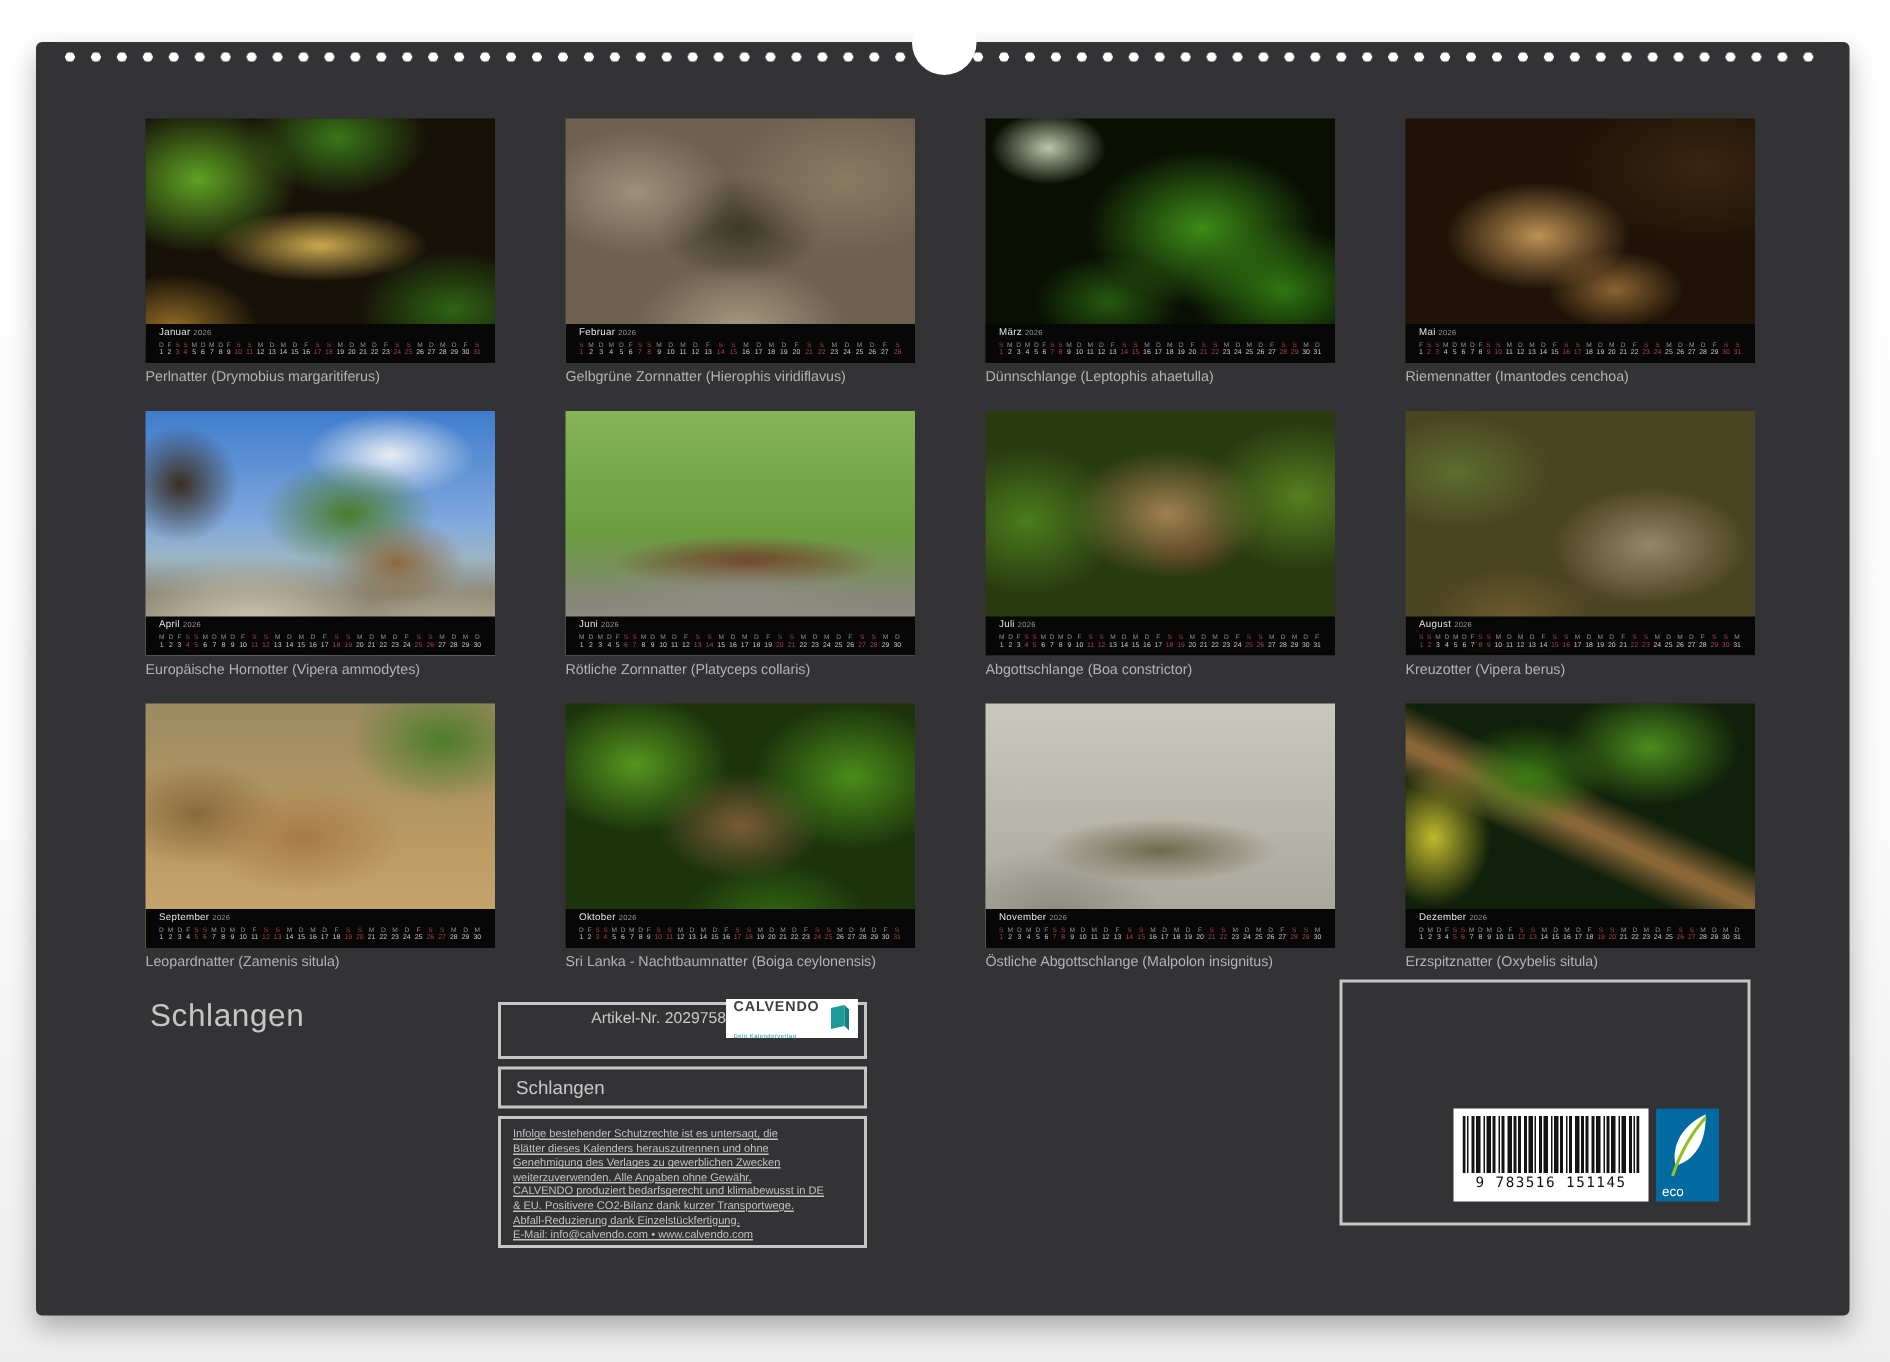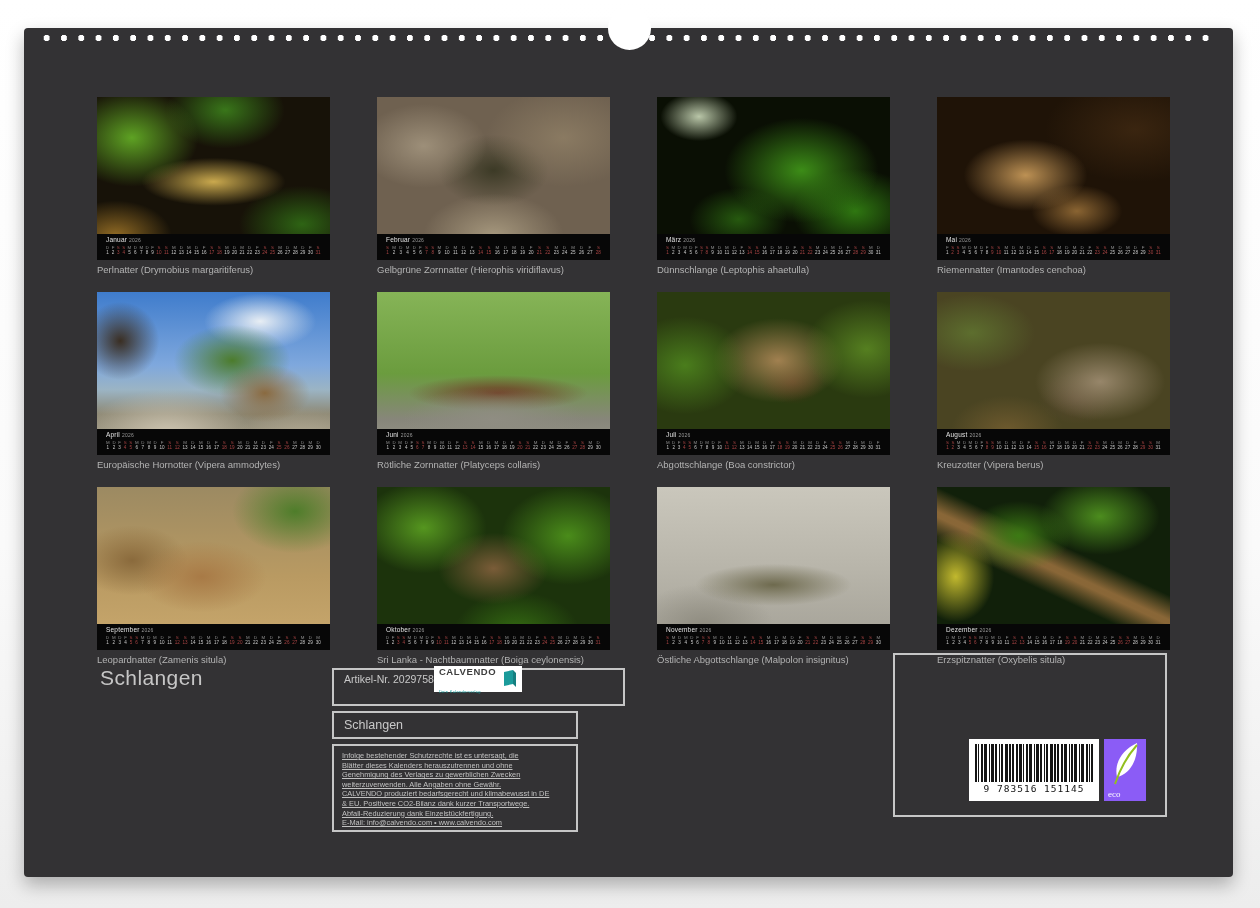--- a/index.html
+++ b/index.html
@@ -16,21 +16,21 @@
   .holes{
     position:absolute;left:14px;right:14px;top:5px;height:10px;
     background-image:radial-gradient(circle 3.2px at 50% 50%,#ffffff 97%,rgba(255,255,255,0) 100%);
     background-size:17.3px 10px;background-repeat:repeat-x;
   }
   .hanger{
     position:absolute;left:50%;top:-21px;width:43px;height:43px;margin-left:-21px;
     background:#ffffff;border-radius:50%;
   }
   .grid{
-    position:absolute;left:73px;top:69px;width:1073px;
+    position:absolute;left:73px;top:51px;width:1073px;
     display:grid;grid-template-columns:repeat(4,233px);column-gap:47px;row-gap:16px;
   }
   .card{width:233px;}
   .photo{position:relative;width:233px;height:163px;overflow:hidden;background:#222;}
   .strip{
     position:absolute;left:0;right:0;bottom:0;height:26px;background:#070707;
     padding:2px 9px 1px 9px;box-sizing:border-box;
   }
   .strip-head{font-size:6.5px;line-height:8px;color:#e2e2e2;letter-spacing:.2px;white-space:nowrap;}
   .strip-head .yr{font-size:5px;color:#9a9a9a;margin-left:2px;}
@@ -51,41 +51,41 @@
   .p7{background:radial-gradient(90px 70px at 12% 45%,#4a7d1c 0%,rgba(74,125,28,0) 70%),radial-gradient(90px 70px at 90% 35%,#557f20 0%,rgba(85,127,32,0) 70%),radial-gradient(100px 65px at 52% 42%,#a18050 0%,rgba(161,128,80,0) 65%),radial-gradient(50px 35px at 58% 55%,#4a3317 0%,rgba(74,51,23,0) 65%),#2a3a10;}
   .p8{background:radial-gradient(100px 60px at 70% 55%,#97866a 0%,rgba(151,134,106,0) 65%),radial-gradient(60px 40px at 60% 65%,#5a4a30 0%,rgba(90,74,48,0) 65%),radial-gradient(90px 55px at 15% 25%,#5d6e2e 0%,rgba(93,110,46,0) 70%),radial-gradient(80px 50px at 30% 85%,#6e5a2e 0%,rgba(110,90,46,0) 70%),#4a4422;}
   .p9{background:radial-gradient(90px 60px at 85% 15%,#4e7d2a 0%,rgba(78,125,42,0) 70%),radial-gradient(100px 55px at 45% 55%,#a87a46 0%,rgba(168,122,70,0) 65%),radial-gradient(80px 50px at 15% 45%,#8a6a3c 0%,rgba(138,106,60,0) 70%),linear-gradient(180deg,#9c8a62 0%,#b99a62 55%,#caa96e 100%);}
   .p10{background:radial-gradient(90px 65px at 20% 25%,#55961f 0%,rgba(85,150,31,0) 70%),radial-gradient(95px 70px at 82% 30%,#4a8c1a 0%,rgba(74,140,26,0) 70%),radial-gradient(85px 55px at 50% 50%,#7a5c38 0%,rgba(122,92,56,0) 65%),radial-gradient(90px 60px at 60% 90%,#356d12 0%,rgba(53,109,18,0) 70%),#1c330c;}
   .p11{background:radial-gradient(130px 35px at 50% 60%,#6e6a4e 0%,rgba(110,106,78,0) 60%),radial-gradient(100px 60px at 20% 85%,#8f8c80 0%,rgba(143,140,128,0) 70%),linear-gradient(180deg,#cac7bc 0%,#b8b5aa 50%,#a3a096 100%);}
   .p12{background:radial-gradient(85px 55px at 70% 18%,#4c8c1e 0%,rgba(76,140,30,0) 70%),radial-gradient(75px 50px at 35% 30%,#3c7a14 0%,rgba(60,122,20,0) 70%),radial-gradient(55px 65px at 8% 55%,#c2b92e 0%,rgba(194,185,46,0) 70%),linear-gradient(205deg,rgba(0,0,0,0) 40%,rgba(150,110,60,.9) 49%,rgba(150,110,60,.9) 51%,rgba(0,0,0,0) 60%),#11200a;}
 
   
   .big-title{position:absolute;left:76px;top:638px;font-size:21px;color:#c6c6c6;letter-spacing:.4px;}
   .ibox{position:absolute;border:2px solid #c6c6c6;box-sizing:border-box;color:#c9c9c9;}
-  .col1a{left:308px;top:640px;width:293px;height:38px;display:flex;align-items:center;justify-content:flex-start;padding:0 4px 16px 10px;}
+  .col1a{left:308px;top:640px;width:246px;height:38px;display:flex;align-items:center;justify-content:flex-end;padding:0 4px 16px 10px;}
   .col1b{left:308px;top:683px;width:246px;height:28px;display:flex;align-items:center;padding:0 10px;font-size:12.5px;}
   .col1c{left:308px;top:716px;width:246px;height:88px;padding:5px 8px;font-size:7.4px;line-height:9.6px;}
   .col2{left:559px;top:640px;width:304px;height:164px;padding:10px 12px;}
   .col3{left:869px;top:625px;width:274px;height:164px;}
   .legal{white-space:pre-line;color:#c2c2c2;text-decoration:underline;}
   .artnr{font-size:10.5px;}
   .col2-top{display:flex;}
   .isbn{font-size:10.5px;width:140px;}
   .publisher{font-size:10.5px;line-height:12.5px;white-space:pre-line;}
   .author{font-size:9.5px;margin-top:22px;}
 
   .cal-logo{width:88px;height:26px;background:#ffffff;display:flex;align-items:center;justify-content:space-between;padding:2px 5px;box-sizing:border-box;}
   .cal-logo .wordmark{font-size:9.5px;font-weight:bold;color:#3d3d3d;letter-spacing:.6px;line-height:10px;}
   .cal-logo .tagline{font-size:4px;color:#1b9b9b;letter-spacing:.3px;line-height:5px;}
 
   .barcode-box{position:absolute;left:74px;top:84px;width:130px;height:62px;background:#ffffff;padding:5px 6px 2px 6px;box-sizing:border-box;}
   .bars{height:38px;display:flex;align-items:stretch;overflow:hidden;}
   .bars span{display:block;background:#141414;margin-right:1.4px;flex:none;}
   .bc-digits{font-family:"DejaVu Sans Mono",monospace;font-size:9.5px;color:#111;text-align:center;line-height:13px;letter-spacing:1px;}
-  .eco-box{position:absolute;left:209px;top:84px;width:42px;height:62px;background:#8b5cf6;font-family:Liberation Serif, serif;}
+  .eco-box{position:absolute;left:209px;top:84px;width:42px;height:62px;background:#0369a1;}
   .eco-label{position:absolute;left:4px;bottom:2px;font-size:9px;color:#ffffff;}
 </style>
 </head>
 <body>
 
 <div class="page">
   <div class="holes"></div>
   <div class="hanger"></div>
 
   <div class="grid">

